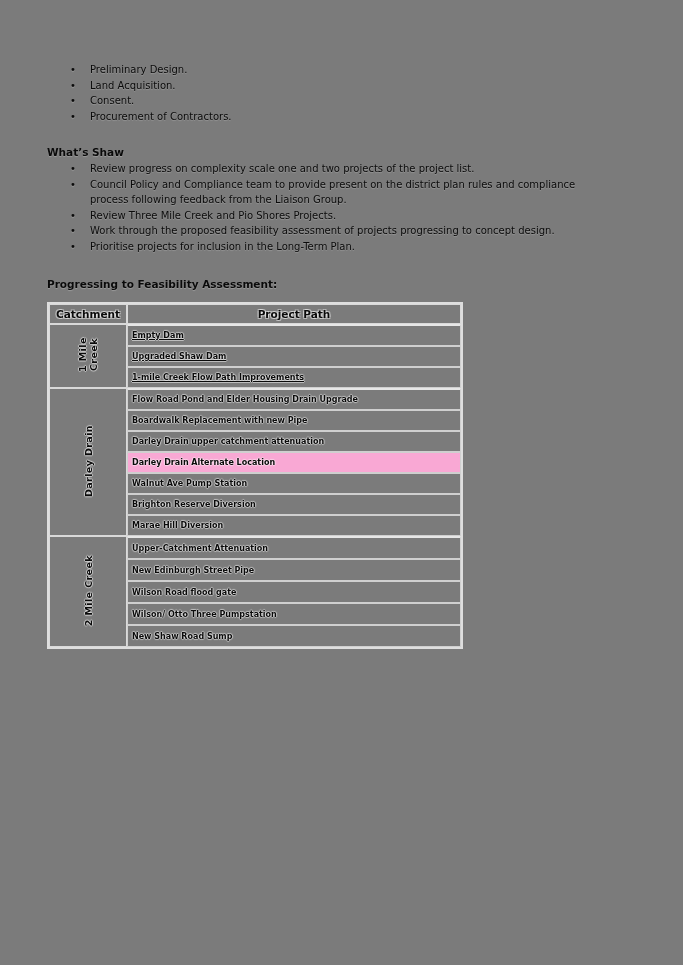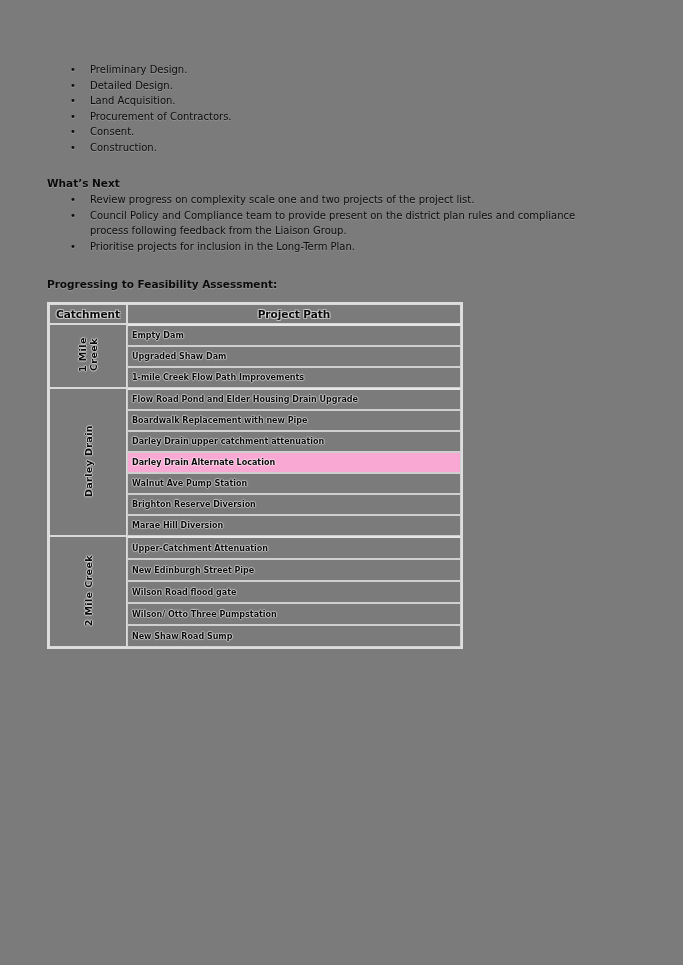--- a/index.html
+++ b/index.html
@@ -64,21 +64,21 @@
     border:1px solid #cfcfcf;
     padding:2px 4px;
     font-size:8px;
     font-weight:bold;
     vertical-align:middle;
     text-shadow:-1px 0 1px rgba(255,255,255,.5), 1px 0 1px rgba(255,255,255,.5),
                 0 -1px 1px rgba(255,255,255,.5), 0 1px 1px rgba(255,255,255,.5);
     overflow:hidden; white-space:nowrap; text-overflow:ellipsis;
   }
   table.feas td.proj { height:15px; }
-  tr.g0 td.proj { height:15px; }
+  tr.g0 td.proj { height:15px;text-decoration:underline; }
   tr.g2 td.proj { height:16px; }
   table.feas td.catch {
     text-align:center;
     border:1px solid #d9d9d9;
     padding:2px 0;
     white-space:normal;
   }
   .vert {
     display:inline-block;
     writing-mode:vertical-rl;
@@ -95,32 +95,32 @@
   tr.group-start td { border-top:2px solid #e6e6e6; }
   td.hl { background:#f9a8d4; border-top:1px solid #3a3a3a; border-bottom:1px solid #3a3a3a; }
 </style>
 </head>
 <body style="background: rgb(123, 123, 123); color: rgb(10, 10, 10);">
 
 <div class="page">
 
   <ul class="bullets" id="phase-list">
       <li>Preliminary Design.</li>
-      <li>Detailed Design.</li>
       <li>Land Acquisition.</li>
+      <li>Consent.</li>
       <li>Procurement of Contractors.</li>
-      <li>Consent.</li>
-      <li>Construction.</li>
     </ul>
 
-  <div class="section-heading" id="whats-next-heading">What’s Next</div>
+  <div class="section-heading" id="whats-next-heading">What’s Shaw</div>
 
   <ul class="bullets" id="whats-next-list">
       <li>Review progress on complexity scale one and two projects of the project list.</li>
       <li>Council Policy and Compliance team to provide present on the district plan rules and compliance process following feedback from the Liaison Group.</li>
+      <li>Review Three Mile Creek and Pio Shores Projects.</li>
+      <li>Work through the proposed feasibility assessment of projects progressing to concept design.</li>
       <li>Prioritise projects for inclusion in the Long-Term Plan.</li>
     </ul>
 
   <div class="section-heading" id="feasibility-heading">Progressing to Feasibility Assessment:</div>
 
   <table class="feas">
     <colgroup>
         <col class="c-catch">
         <col class="c-proj">
       </colgroup>

